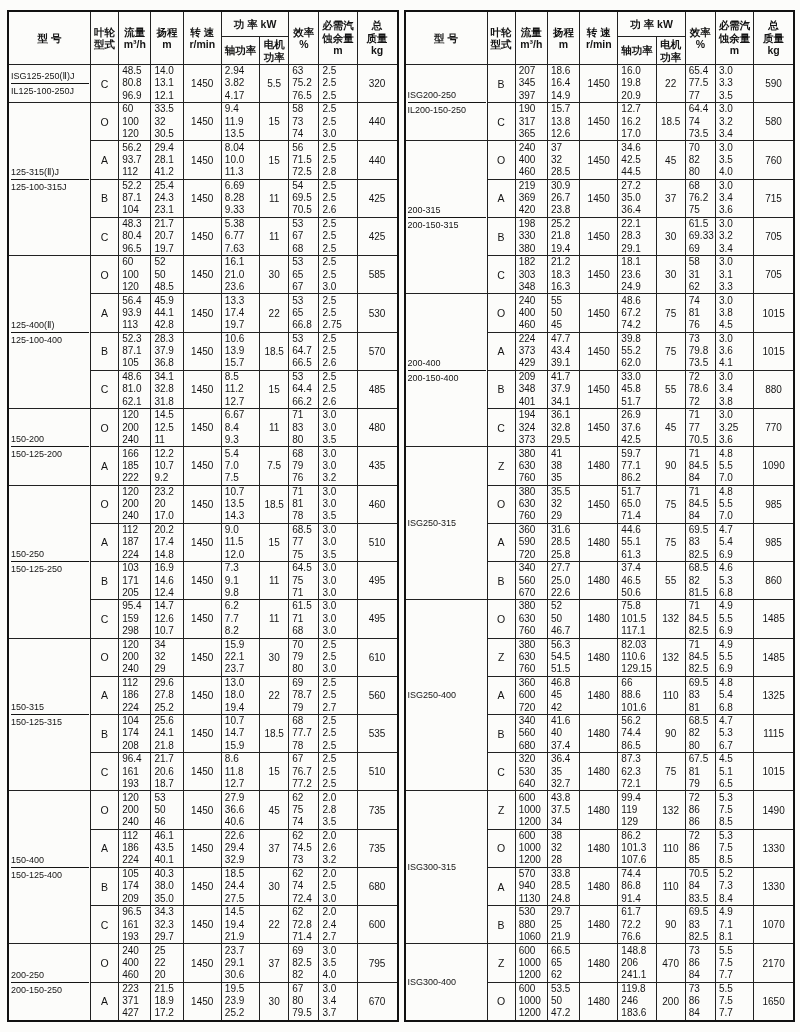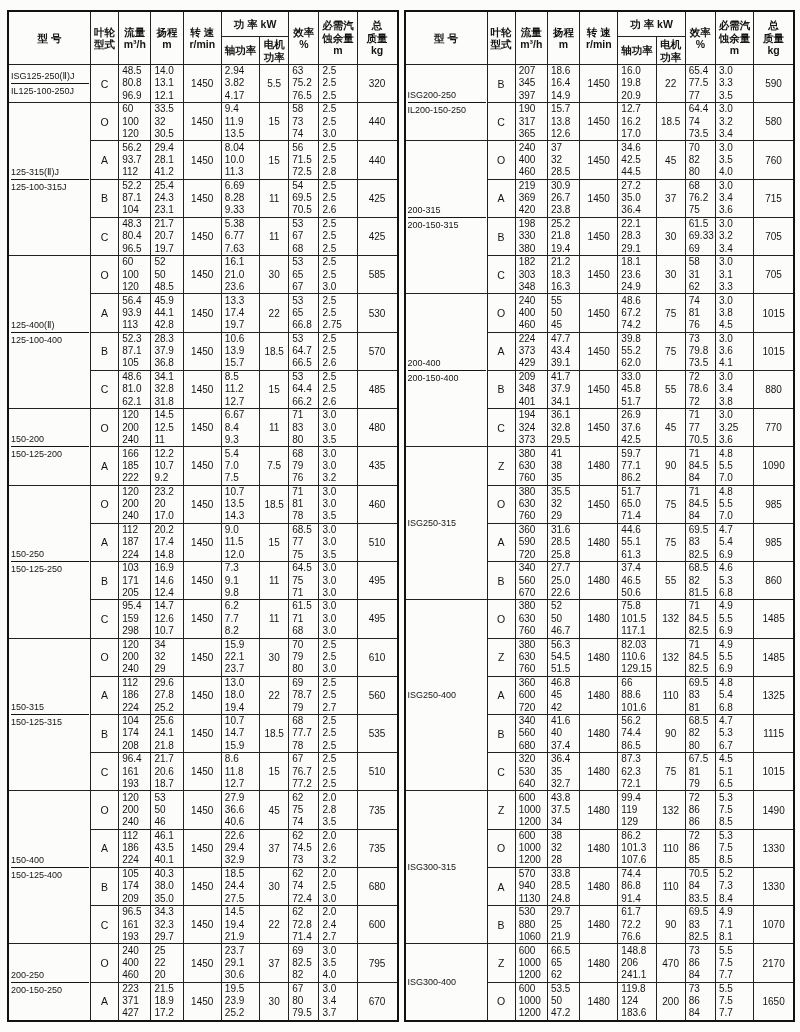--- a/index.html
+++ b/index.html
@@ -1732,21 +1732,21 @@
             <div>1200</div>
           </td>
           <td class="multi">
             <div>53.5</div>
             <div>50</div>
             <div>47.2</div>
           </td>
           <td class="ctr">1480</td>
           <td class="multi">
             <div>119.8</div>
-            <div>124</div>
+            <div>246</div>
             <div>183.6</div>
           </td>
           <td class="ctr">200</td>
           <td class="multi">
             <div>73</div>
             <div>86</div>
             <div>84</div>
           </td>
           <td class="multi">
             <div>5.5</div>

